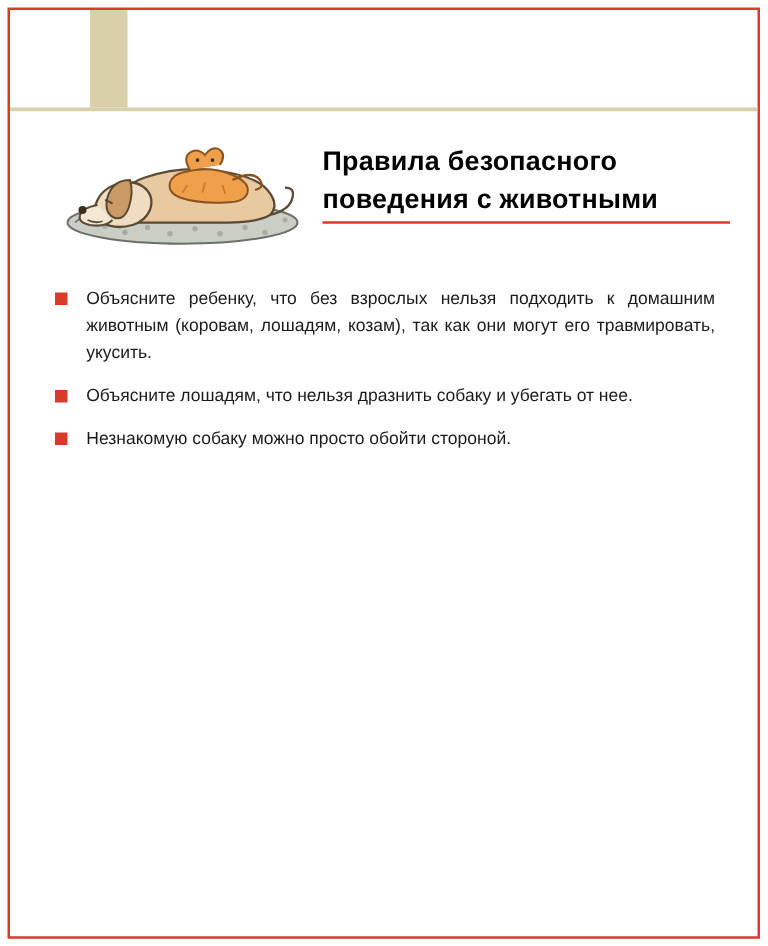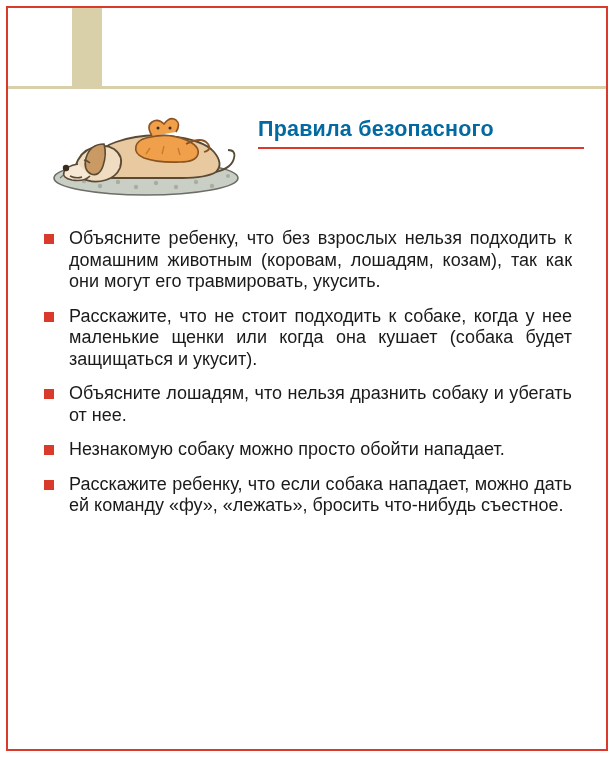--- a/index.html
+++ b/index.html
@@ -61,21 +61,21 @@
     height: 96px;
   }
 
   .title-block {
     position: absolute;
     left: 258px;
     top: 14px;
     width: 330px;
   }
   .title-line {
-    color: #0369a1;
+    color: #000000;
     font-weight: bold;
     font-size: 21.5px;
     line-height: 30px;
     letter-spacing: 0.2px;
     white-space: nowrap;
   }
   .title-underline {
     margin-top: 3px;
     height: 2px;
     background: #d93a2b;
@@ -97,21 +97,21 @@
   .bullet {
     width: 10px;
     height: 10px;
     background: #d93a2b;
     flex: 0 0 auto;
     margin-top: 6px;
     margin-right: 15px;
   }
   .item-text {
     flex: 1 1 auto;
-    font-size: 18px;
+    font-size: 14px;
     line-height: 21.5px;
     color: #1a1a1a;
     text-align: justify;
     text-justify: inter-word;
   }
 </style>
 </head>
 <body>
 
 <div class="page-frame"></div>
@@ -159,47 +159,40 @@
           <path d="M124 44 l-2 8"></path>
           <path d="M138 46 l2 7"></path>
       </g>
 
       <path d="M176 70 q16 -4 18 -14 q2 -8 -6 -8" fill="none" stroke="#5a4a35" stroke-width="1.8"></path>
     </svg>
   </div>
 
   <div class="title-block">
     <div class="title-line">Правила безопасного</div>
+    <div class="title-line">поведения с животными</div>
     <div class="title-underline"></div>
   </div>
 </div>
 
 <div class="list">
 
   <div class="item">
     <span class="bullet"></span>
     <span class="item-text">Объясните ребенку, что без взрослых нельзя подходить к домашним животным (коровам, лошадям, козам), так как они могут его травмировать, укусить.</span>
   </div>
 
 
-  <div class="item">
-    <span class="bullet"></span>
-    <span class="item-text">Расскажите, что не стоит подходить к собаке, когда у нее маленькие щенки или когда она кушает (собака будет защищаться и укусит).</span>
-  </div>
 
 
   <div class="item">
     <span class="bullet"></span>
     <span class="item-text">Объясните лошадям, что нельзя дразнить собаку и убегать от нее.</span>
   </div>
 
   <div class="item">
     <span class="bullet"></span>
-    <span class="item-text">Незнакомую собаку можно просто обойти нападает.</span>
+    <span class="item-text">Незнакомую собаку можно просто обойти стороной.</span>
   </div>
 
-  <div class="item">
-    <span class="bullet"></span>
-    <span class="item-text">Расскажите ребенку, что если собака нападает, можно дать ей команду «фу», «лежать», бросить что-нибудь съестное.</span>
-  </div>
 
 
 </div>
 
 </body></html>

